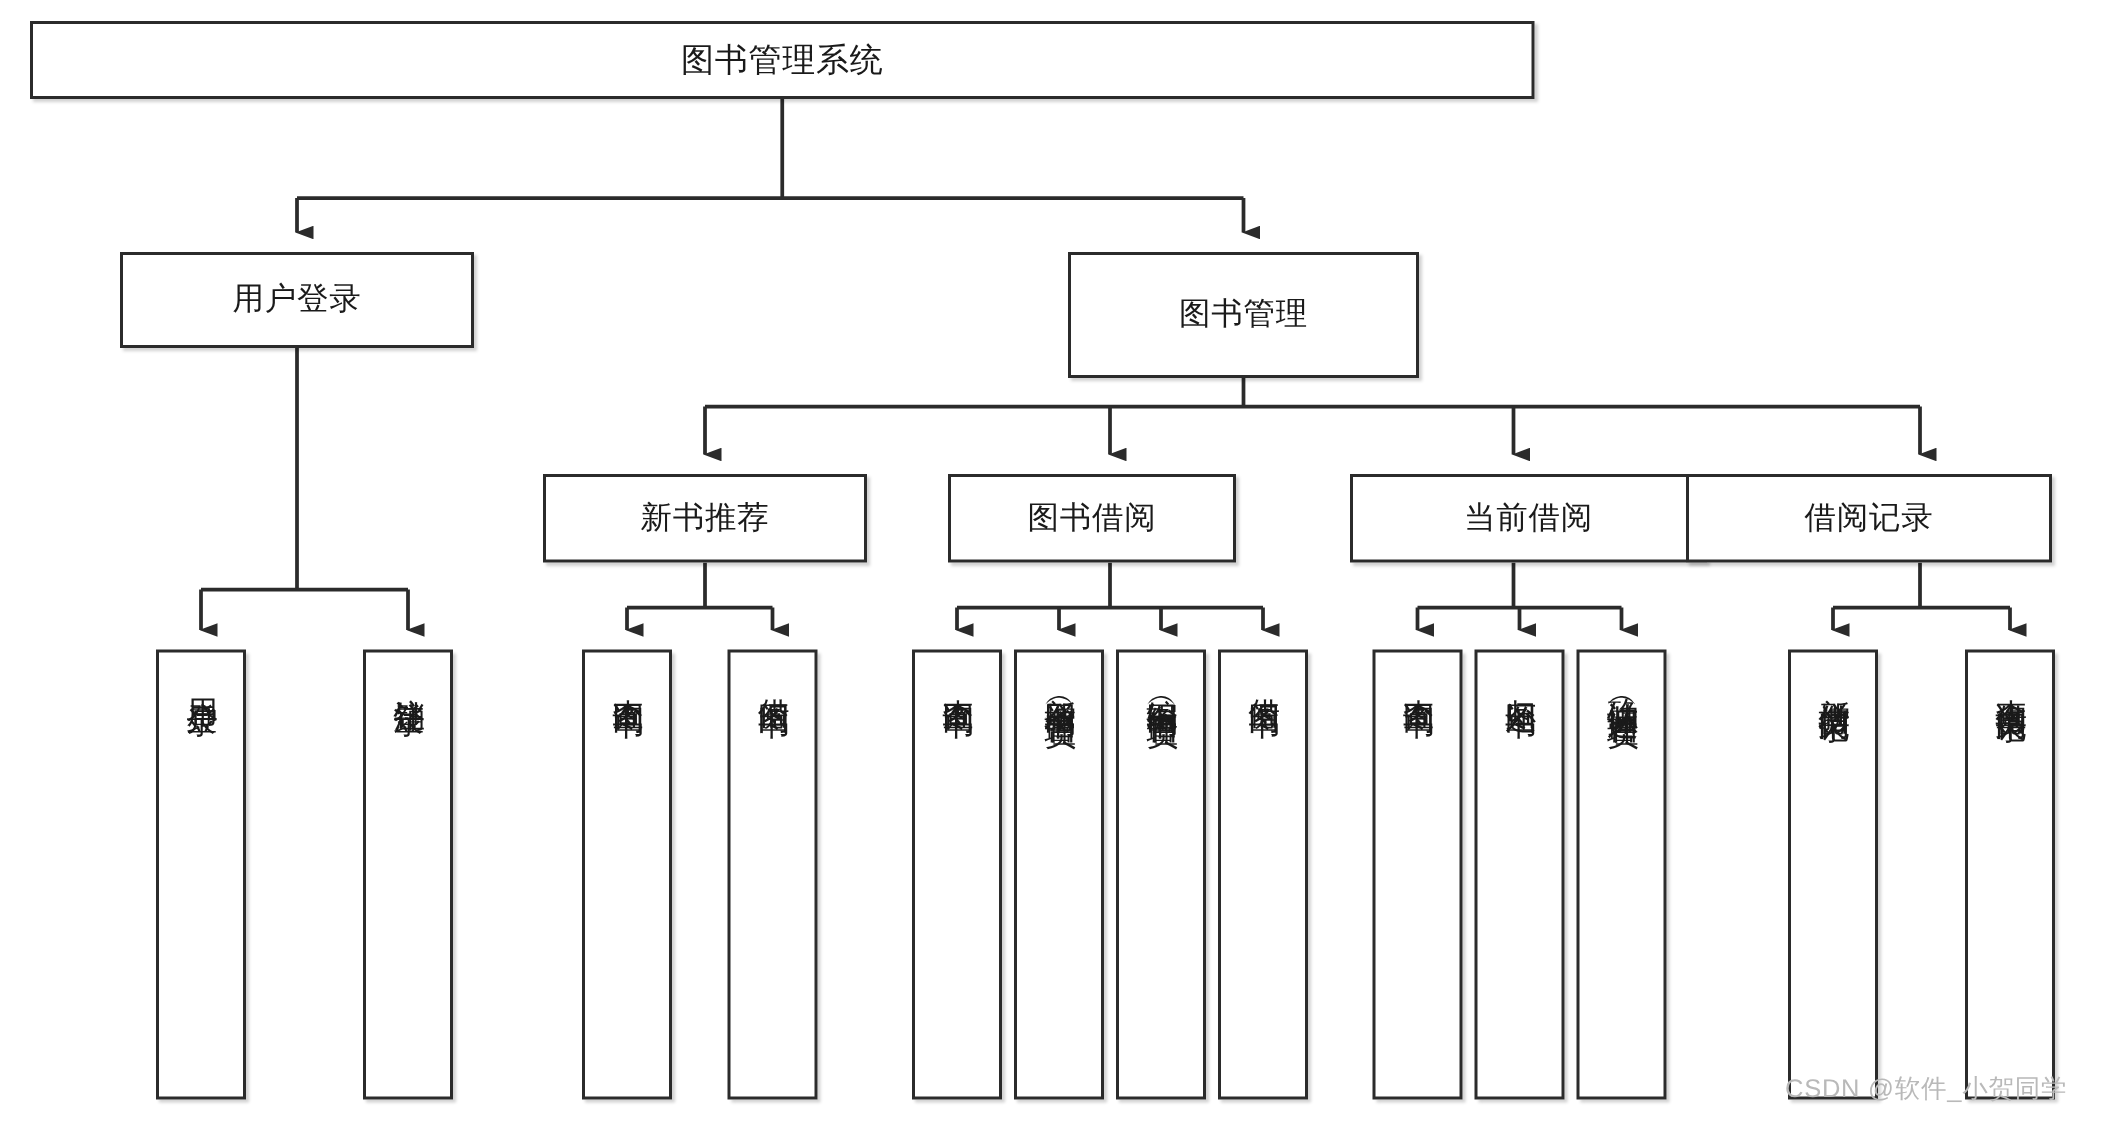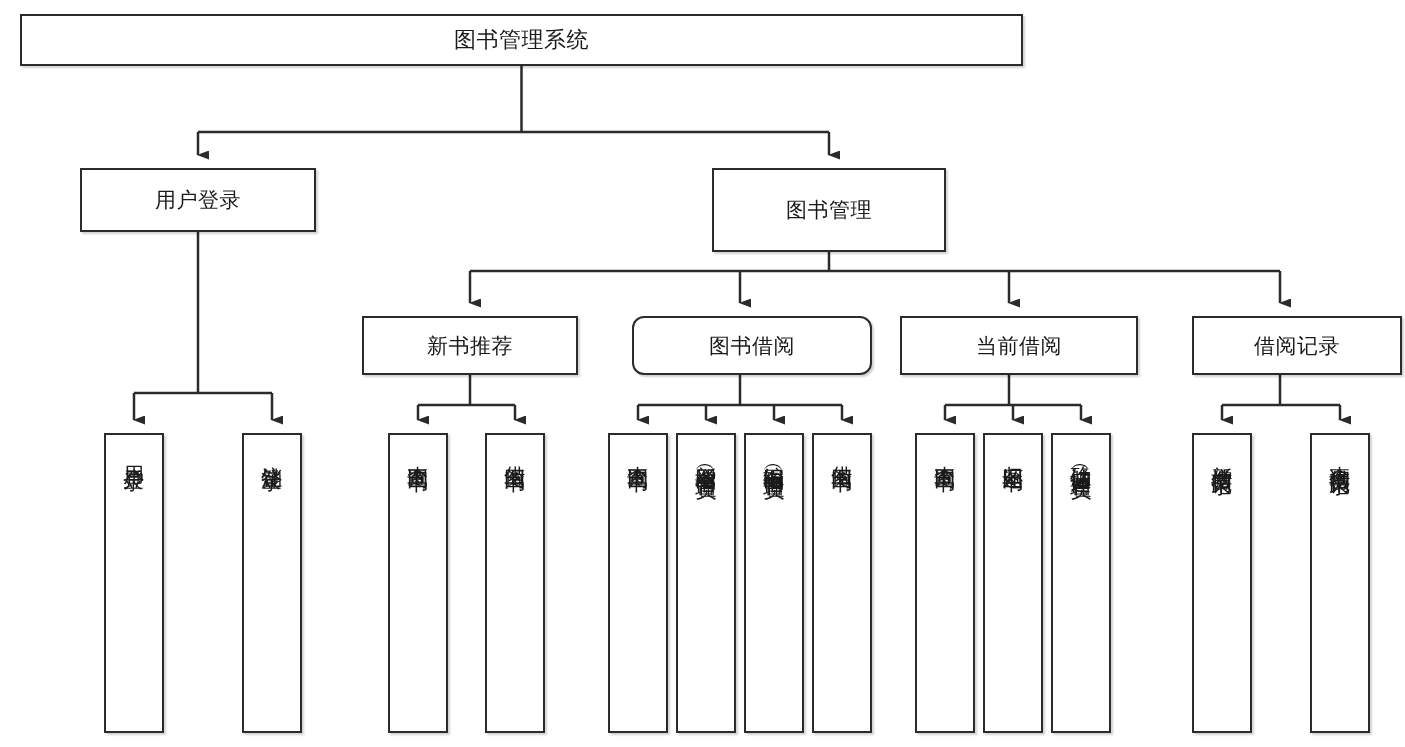--- a/index.html
+++ b/index.html
@@ -122,27 +122,27 @@
       </div>
       <div class="node horiz" style="left: 80px; top: 168px; width: 236px; height: 64px;">
         <span class="label">用户登录</span>
       </div>
       <div class="node horiz" style="left: 712px; top: 168px; width: 234px; height: 84px;">
         <span class="label">图书管理</span>
       </div>
       <div class="node horiz" style="left: 362px; top: 316px; width: 216px; height: 59px;">
         <span class="label">新书推荐</span>
       </div>
-      <div class="node horiz" style="left: 632px; top: 316px; width: 240px; height: 59px; border-radius: 12px;">
+      <div class="node horiz" style="left: 632px; top: 316px; width: 192px; height: 59px;">
         <span class="label">图书借阅</span>
       </div>
       <div class="node horiz" style="left: 900px; top: 316px; width: 238px; height: 59px;">
         <span class="label">当前借阅</span>
       </div>
-      <div class="node horiz" style="left: 1192px; top: 316px; width: 210px; height: 59px;">
+      <div class="node horiz" style="left: 1124px; top: 316px; width: 244px; height: 59px;">
         <span class="label">借阅记录</span>
       </div>
       <div class="node vert" style="left: 104px; top: 433px; width: 60px; height: 300px;">
         <span class="label">用户登录</span>
       </div>
       <div class="node vert" style="left: 242px; top: 433px; width: 60px; height: 300px;">
         <span class="label">注销登录</span>
       </div>
       <div class="node vert" style="left: 388px; top: 433px; width: 60px; height: 300px;">
         <span class="label">查询图书</span>
@@ -172,13 +172,14 @@
         <span class="label">确认归还（管理员）</span>
       </div>
       <div class="node vert" style="left: 1192px; top: 433px; width: 60px; height: 300px;">
         <span class="label">新增借阅记录</span>
       </div>
       <div class="node vert" style="left: 1310px; top: 433px; width: 60px; height: 300px;">
         <span class="label">查询借阅记录</span>
       </div>
     </div>
 
+  <div class="watermark" style="left: 1190px; top: 714px; color: rgb(185, 185, 185);">CSDN @软件_小贺同学</div>
 </div>
 
 </body></html>

